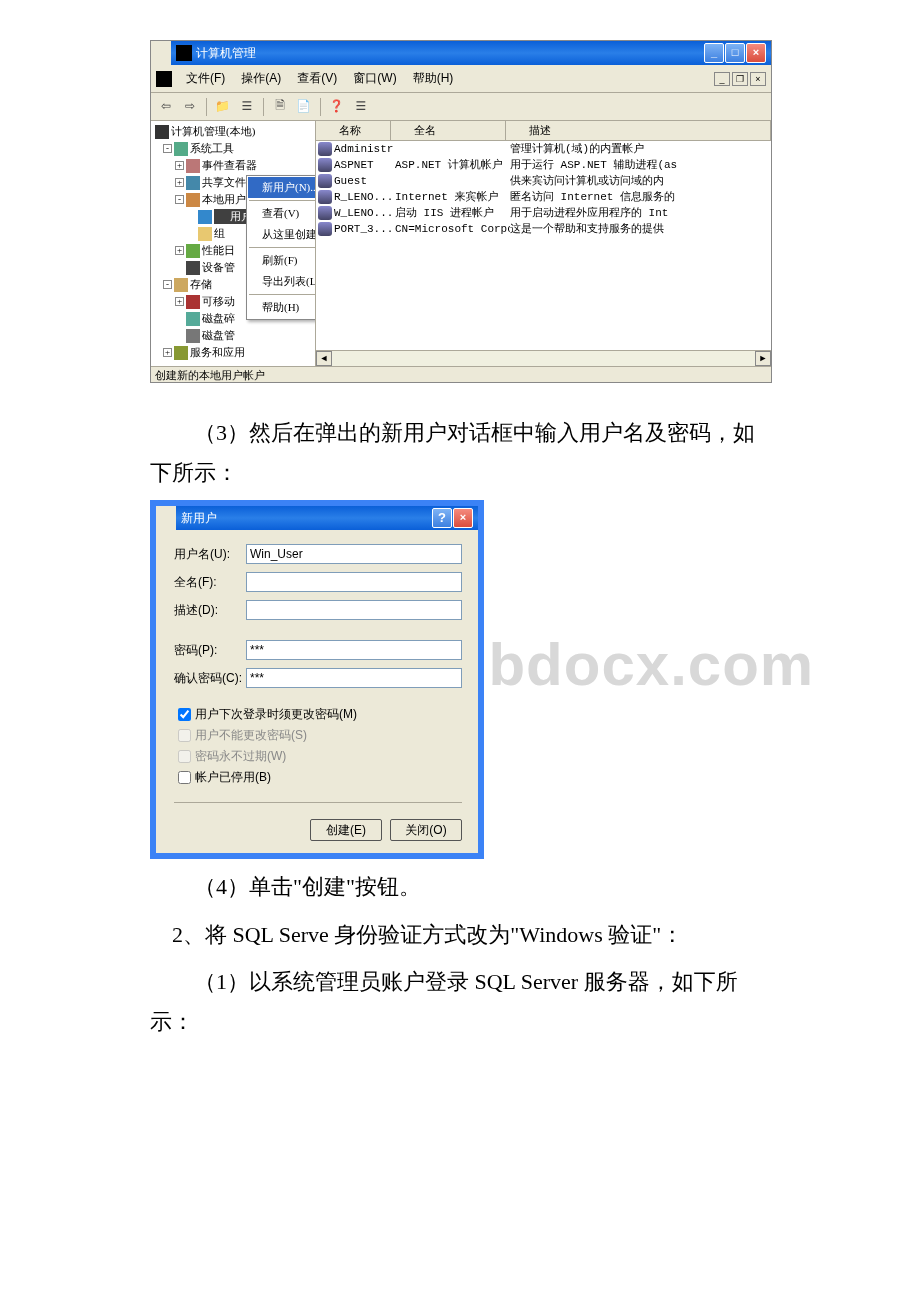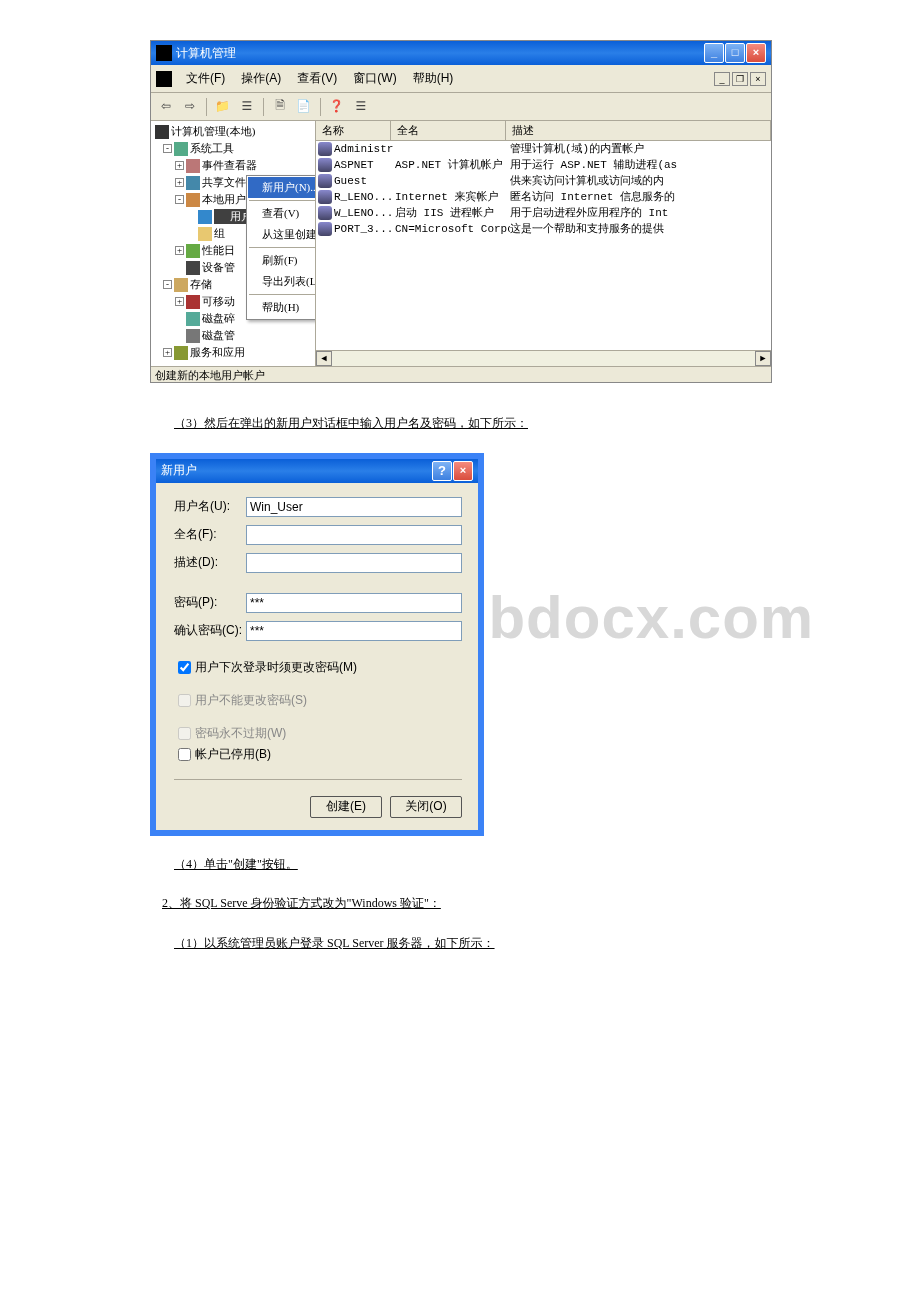--- a/index.html
+++ b/index.html
@@ -19,20 +19,21 @@
     }
     .titlebar {
       background: linear-gradient(to bottom, #0a5fd8, #2a7fe8, #0a5fd8);
       color: #fff;
       padding: 3px 5px;
       display: flex;
       align-items: center;
       font-size: 12px;
       font-family: "Tahoma", sans-serif;
       height: 24px;
+      margin-left: 20px;
     }
     .titlebar-icon {
       width: 16px; height: 16px;
       background: #000;
       margin-right: 4px;
       display: inline-block;
     }
     .titlebar-buttons {
       margin-left: auto;
       display: flex;
@@ -198,21 +199,21 @@
       font-size: 11px;
       position: relative;
       overflow: hidden;
     }
     .list-header {
       display: flex;
       background: #ece9d8;
       border-bottom: 1px solid #aca899;
     }
     .list-col {
-      padding: 2px 6px;
+      padding: 2px 23px;
       border-right: 1px solid #aca899;
     }
     .col-name { width: 75px; }
     .col-full { width: 115px; }
     .col-desc { flex: 1; }
     .list-body {
       padding-top: 0;
     }
     .list-row {
       display: flex;
@@ -253,25 +254,24 @@
       background: #ece9d8;
       border-top: 1px solid #aca899;
       padding: 1px 4px;
       font-size: 11px;
       font-family: "Tahoma", sans-serif;
       height: 16px;
     }
 
     
     .para {
-      font-size: 12px;
+      font-size: 22px;
       line-height: 1.8;
-      margin: 18px 0;
+      margin: 8px 0;
       text-indent: 2em;
-      text-decoration: underline;
     }
 
     
     .dialog {
       width: 334px;
       border: 6px solid #3b82f6;
       background: #ece9d8;
       font-family: "Tahoma", sans-serif;
       font-size: 12px;
       position: relative;
@@ -303,21 +303,20 @@
     .checkbox-row {
       display: flex;
       align-items: center;
       padding: 1px 0;
     }
     .checkbox-row input[type=checkbox] {
       margin-right: 4px;
     }
     .checkbox-row.disabled {
       color: #888;
-      margin-top: 12px;
     }
     .dialog-sep {
       height: 1px;
       background: #aca899;
       margin: 14px 0 10px 0;
     }
     .dialog-buttons {
       display: flex;
       justify-content: flex-end;
       gap: 8px;

